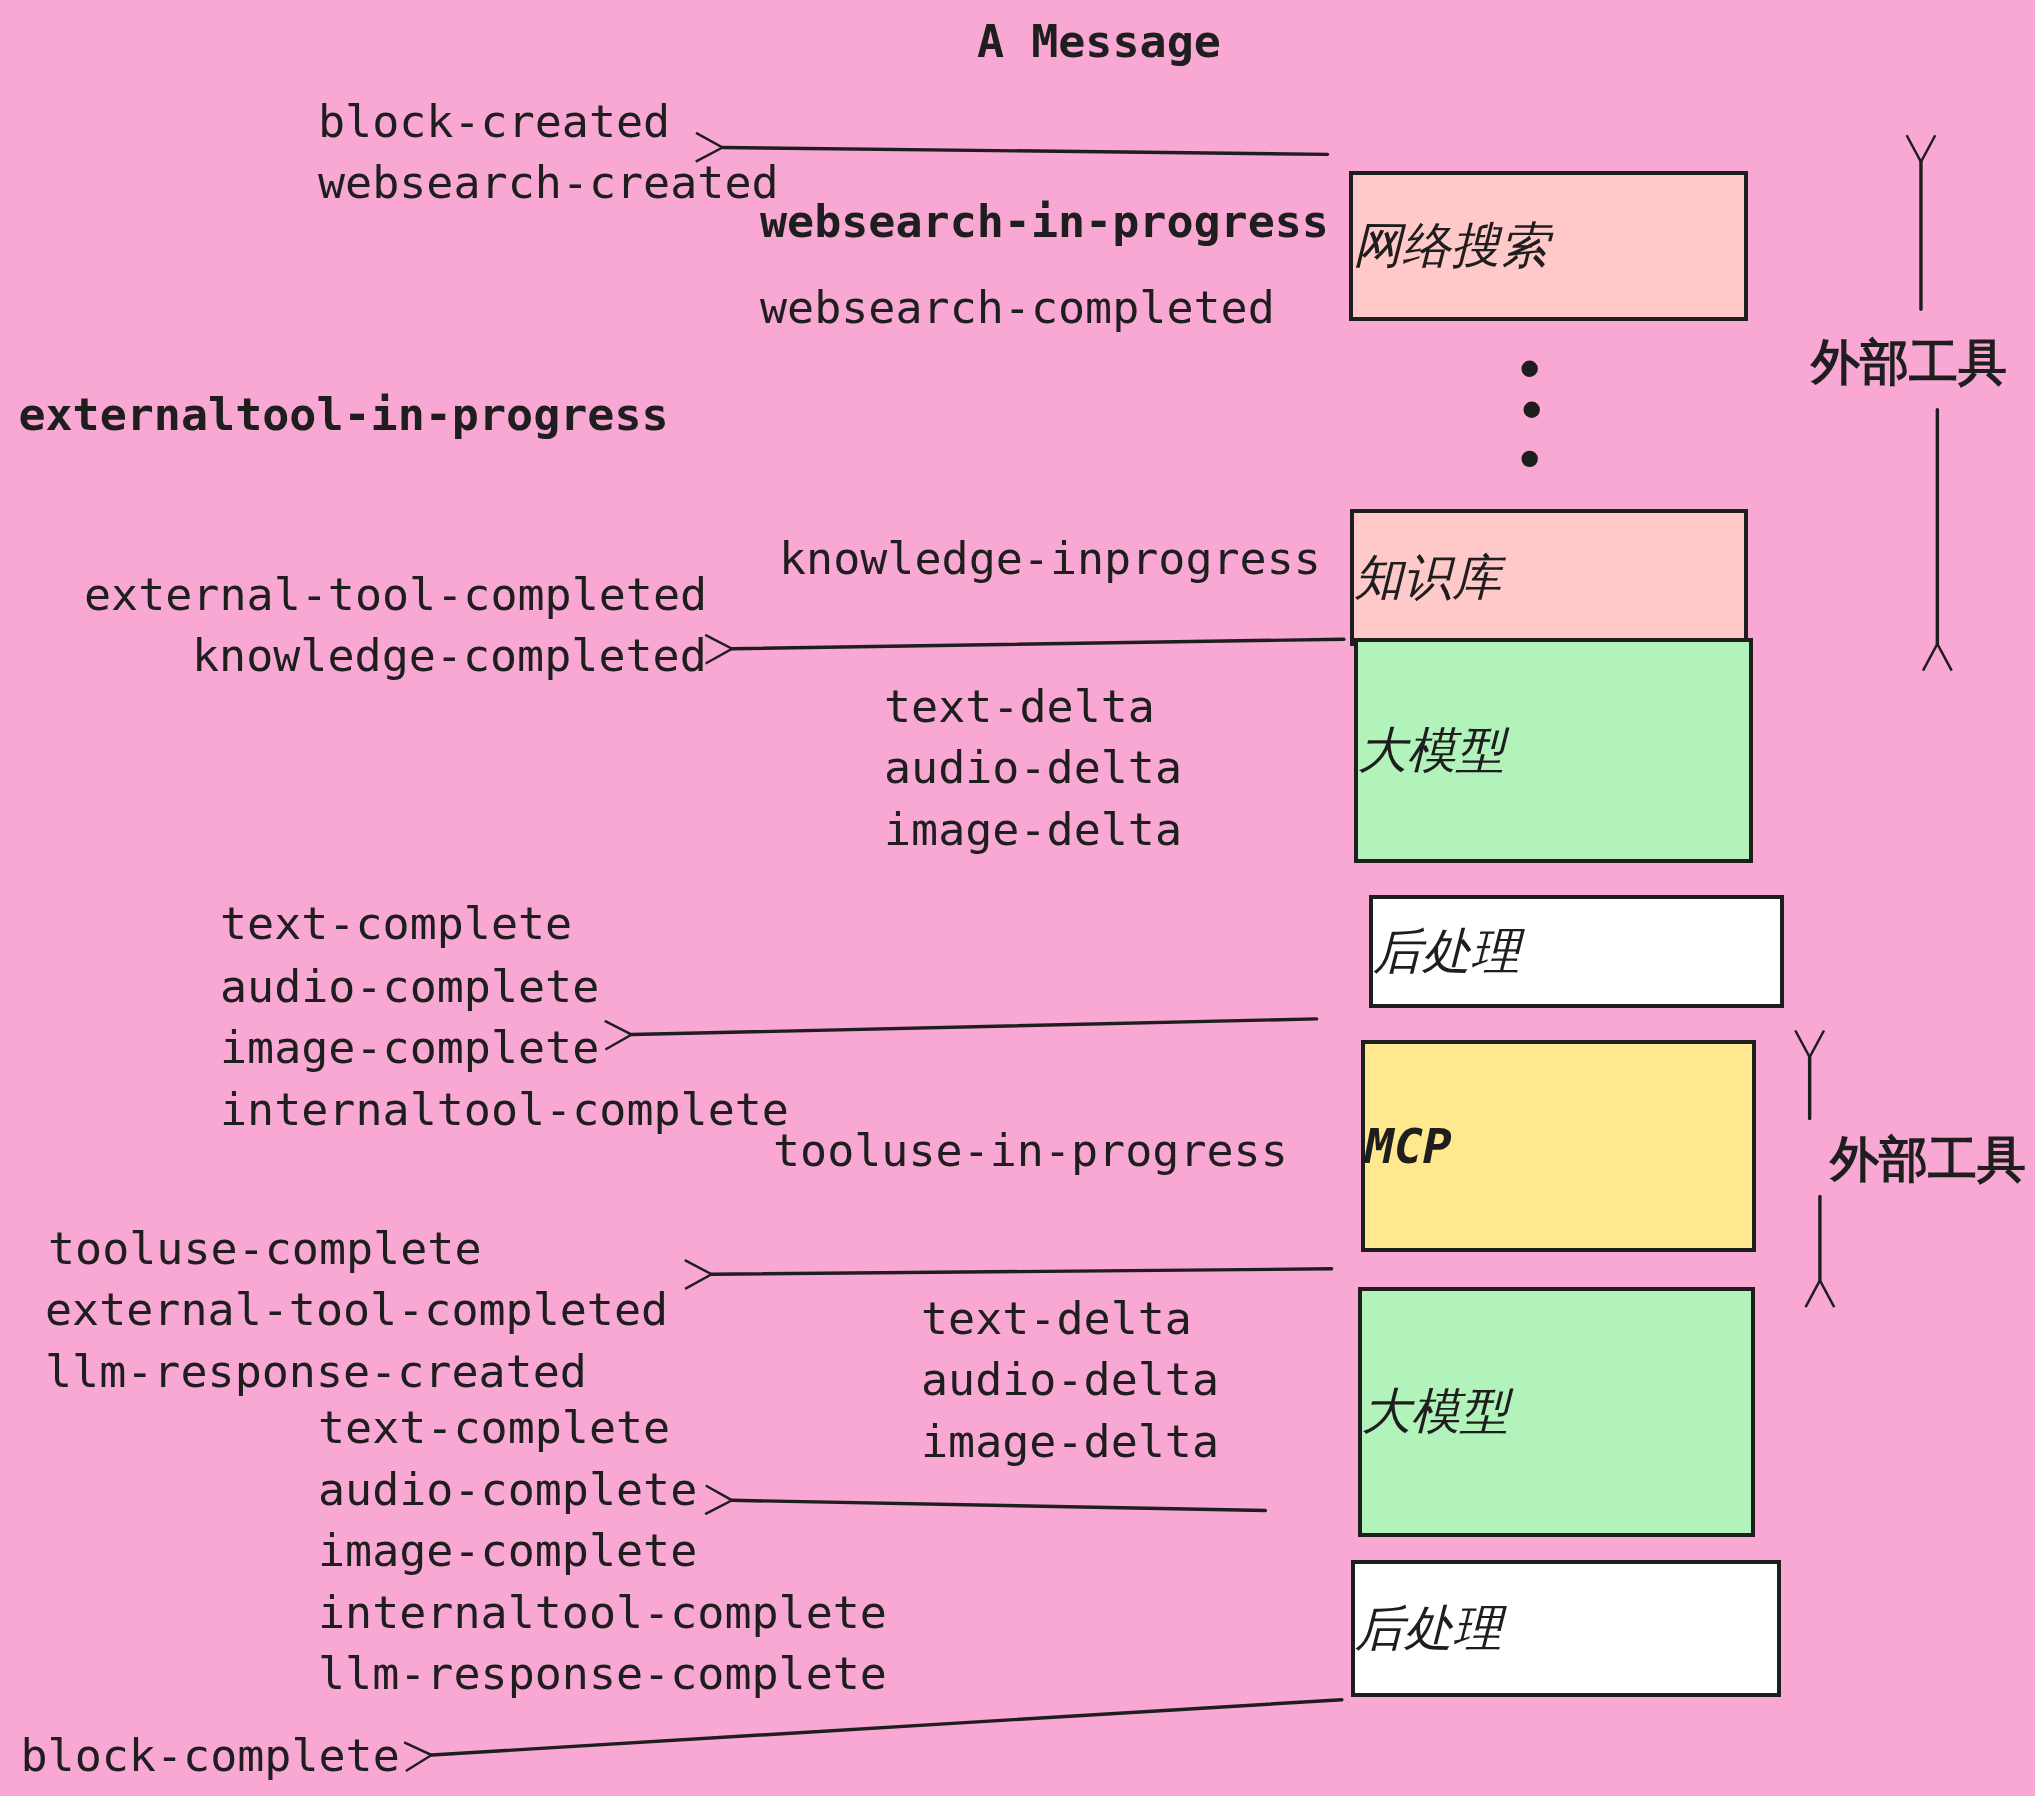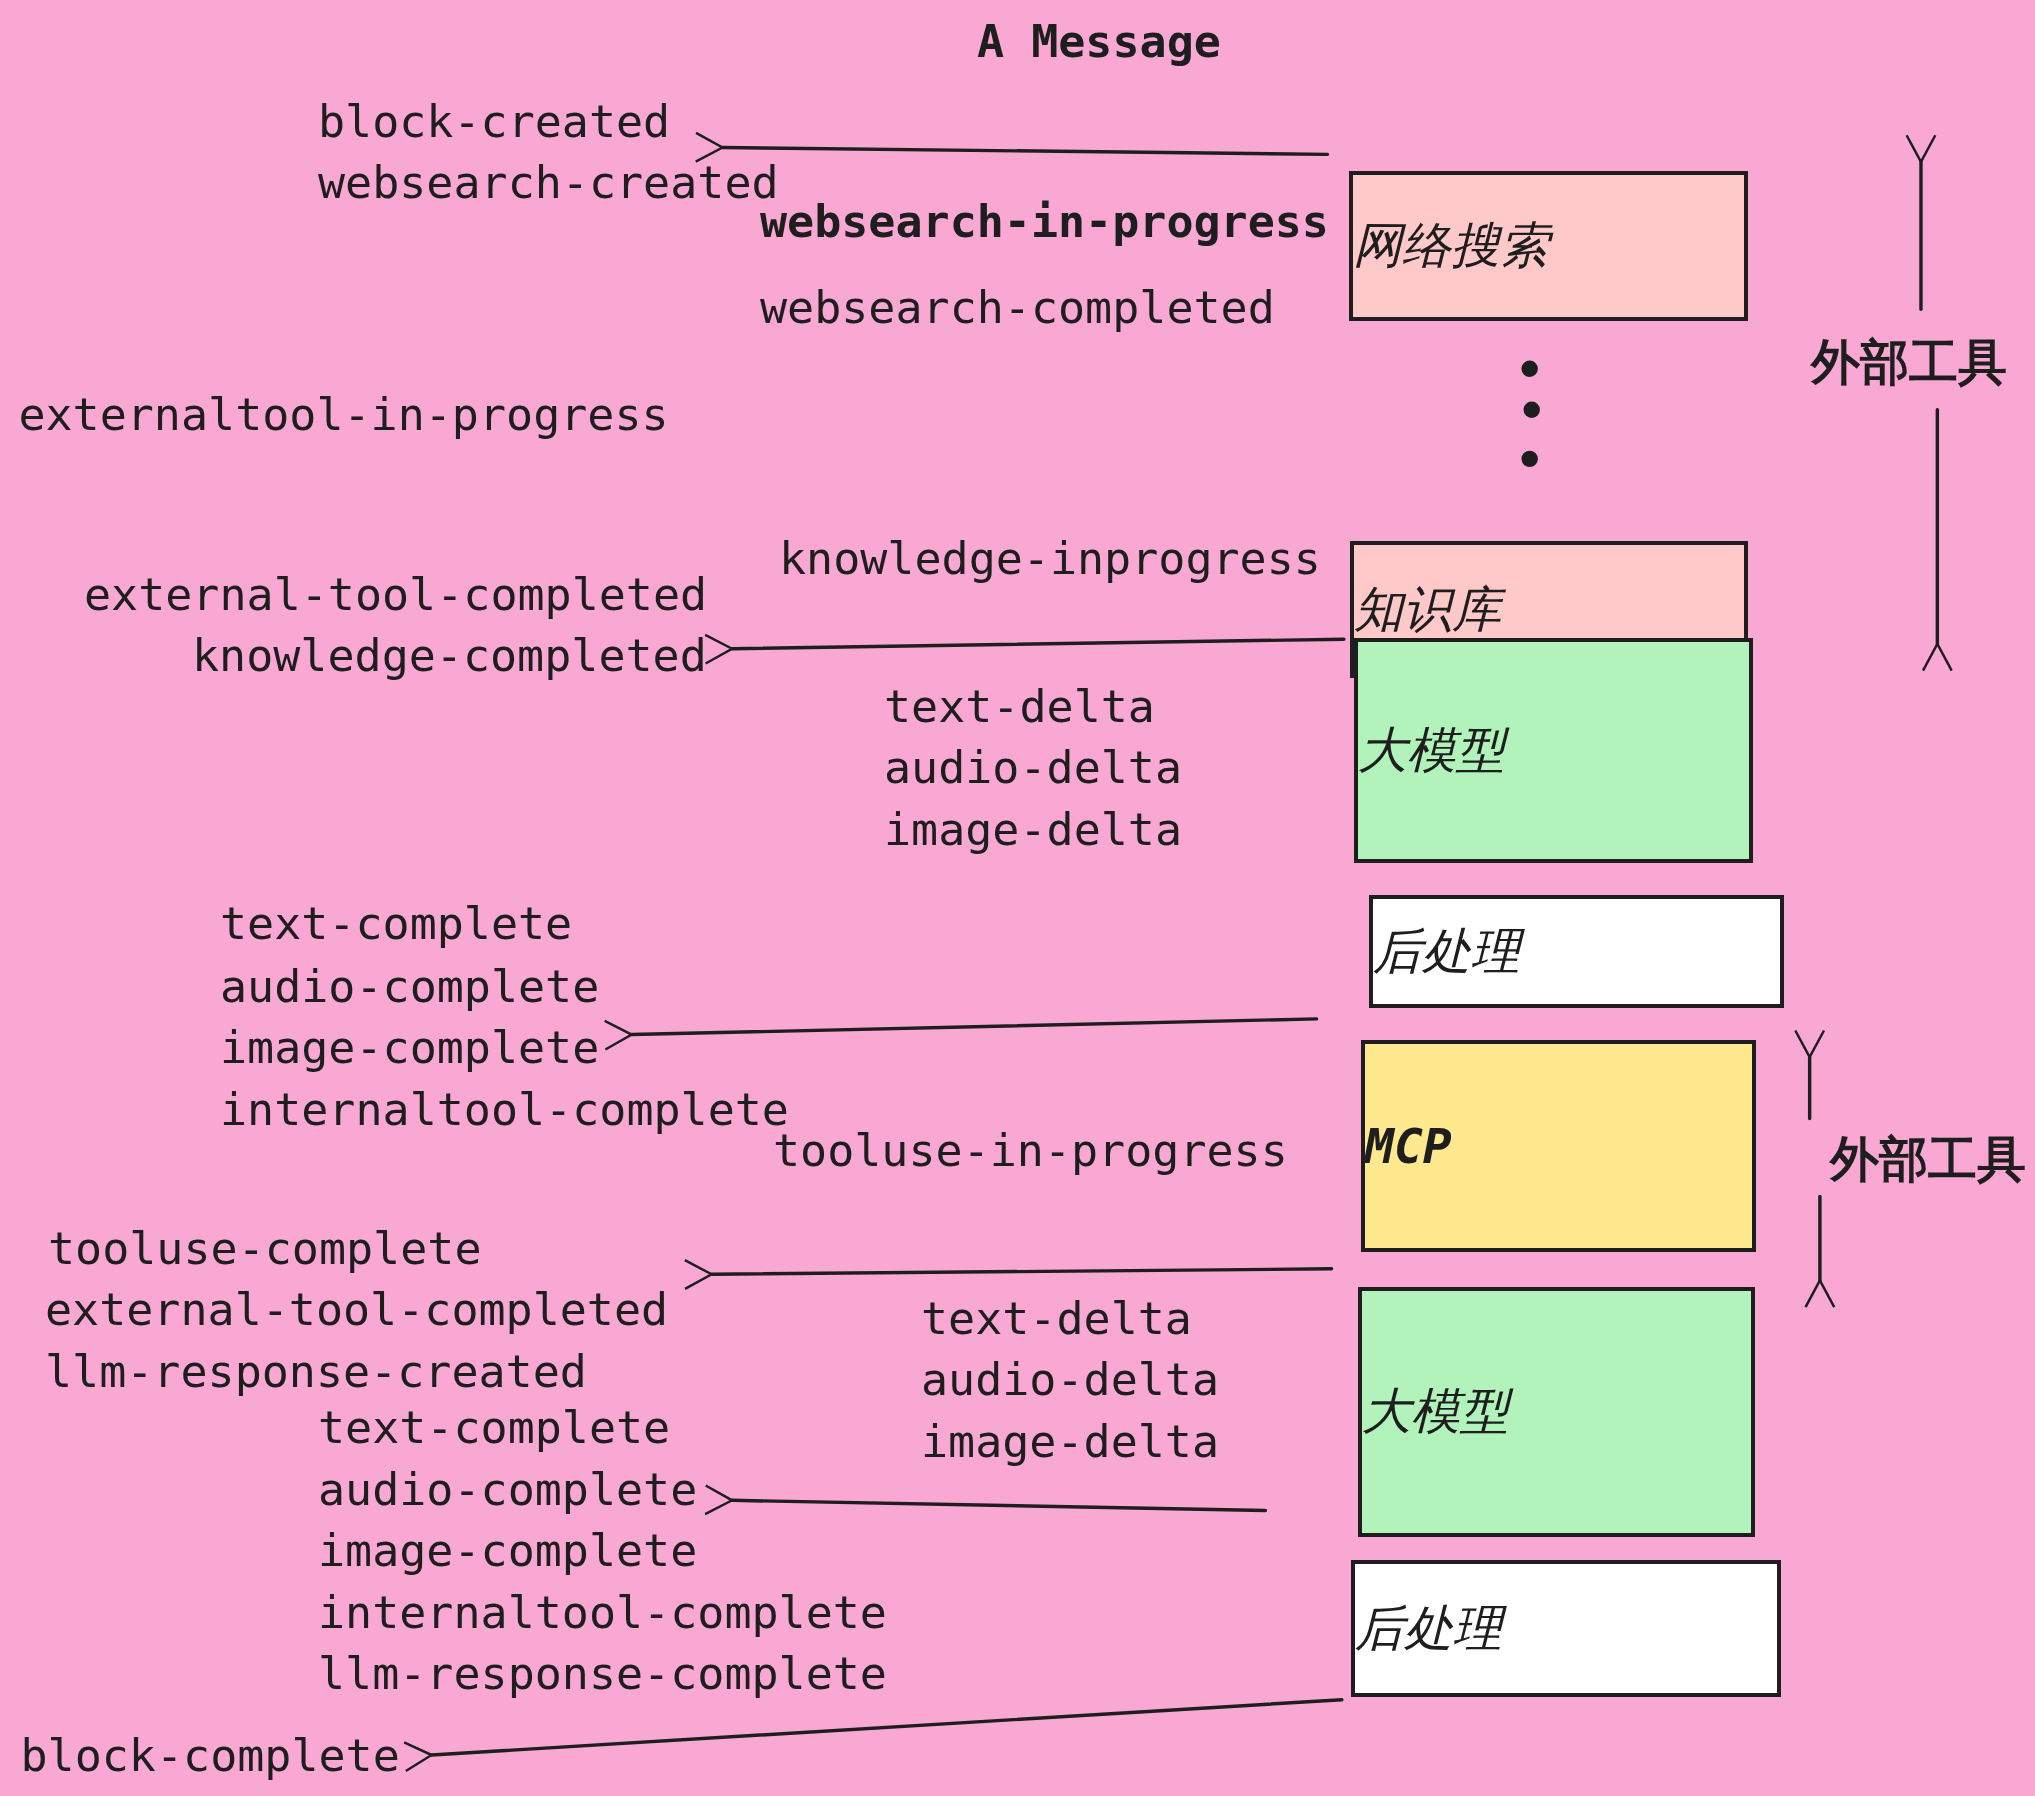--- a/index.html
+++ b/index.html
@@ -88,21 +88,21 @@
       <circle cx="2240" cy="672" r="12"></circle>
     </g>
   </svg>
 
   <div class="title" style="left:977px;top:15px;">A Message</div>
 
   <div class="evt" style="left:318px;top:159px;">websearch-created</div>
   <div class="evt" style="left:318px;top:98px;">block-created</div>
   <div class="evt" style="left:760px;top:198px;font-weight:bold;">websearch-in-progress</div>
   <div class="evt" style="left:760px;top:284px;">websearch-completed</div>
-  <div class="evt" style="left:18.4px;top:391px;">externaltool-in-progress</div>
+  <div class="evt" style="left:18.4px;top:391px;font-weight:bold;">externaltool-in-progress</div>
   <div class="evt" style="left:779px;top:535px;">knowledge-inprogress</div>
   <div class="evt" style="left:84px;top:571px;">external-tool-completed</div>
   <div class="evt" style="left:192px;top:632px;">knowledge-completed</div>
   <div class="evt" style="left:884px;top:683px;">text-delta</div>
   <div class="evt" style="left:884px;top:744px;">audio-delta</div>
   <div class="evt" style="left:884px;top:806px;">image-delta</div>
   <div class="evt" style="left:220px;top:900px;">text-complete</div>
   <div class="evt" style="left:220px;top:963px;">audio-complete</div>
   <div class="evt" style="left:220px;top:1024px;">image-complete</div>
   <div class="evt" style="left:220px;top:1086px;">internaltool-complete</div>
@@ -116,21 +116,21 @@
   <div class="evt" style="left:318px;top:1404px;">text-complete</div>
   <div class="evt" style="left:318px;top:1466px;">audio-complete</div>
   <div class="evt" style="left:318px;top:1527px;">image-complete</div>
   <div class="evt" style="left:318px;top:1589px;">internaltool-complete</div>
   <div class="evt" style="left:318px;top:1650px;">llm-response-complete</div>
   <div class="evt" style="left:20.5px;top:1732px;">block-complete</div>
 
   <div class="box fill-pink" style="left:1349px;top:171px;width:399px;height:150px;">
     <span class="lbl">网络搜索</span>
   </div>
-  <div class="box fill-pink" style="left:1350px;top:509px;width:398px;height:137px;margin-top:32px;">
+  <div class="box fill-pink" style="left:1350px;top:509px;width:398px;height:137px;">
     <span class="lbl">知识库</span>
   </div>
   <div class="box fill-green" style="left:1354px;top:638px;width:399px;height:225px;">
     <span class="lbl">大模型</span>
   </div>
   <div class="box fill-white" style="left:1369px;top:895px;width:415px;height:113px;">
     <span class="lbl">后处理</span>
   </div>
   <div class="box fill-yellow" style="left:1361px;top:1040px;width:395px;height:212px;">
     <span class="lbl mono">MCP</span>

